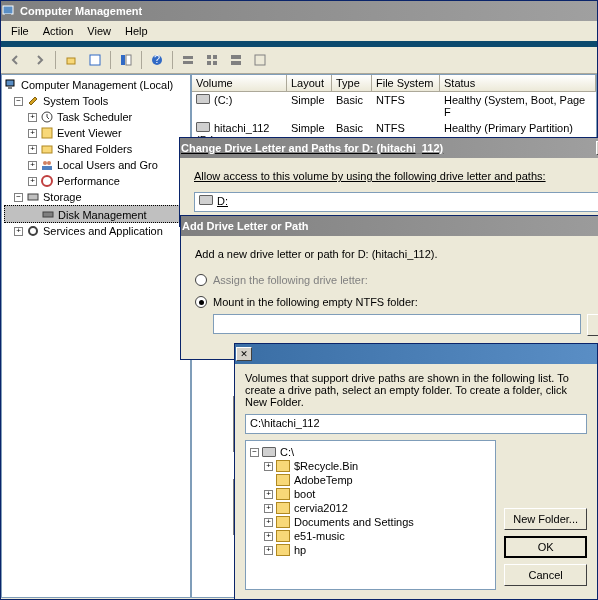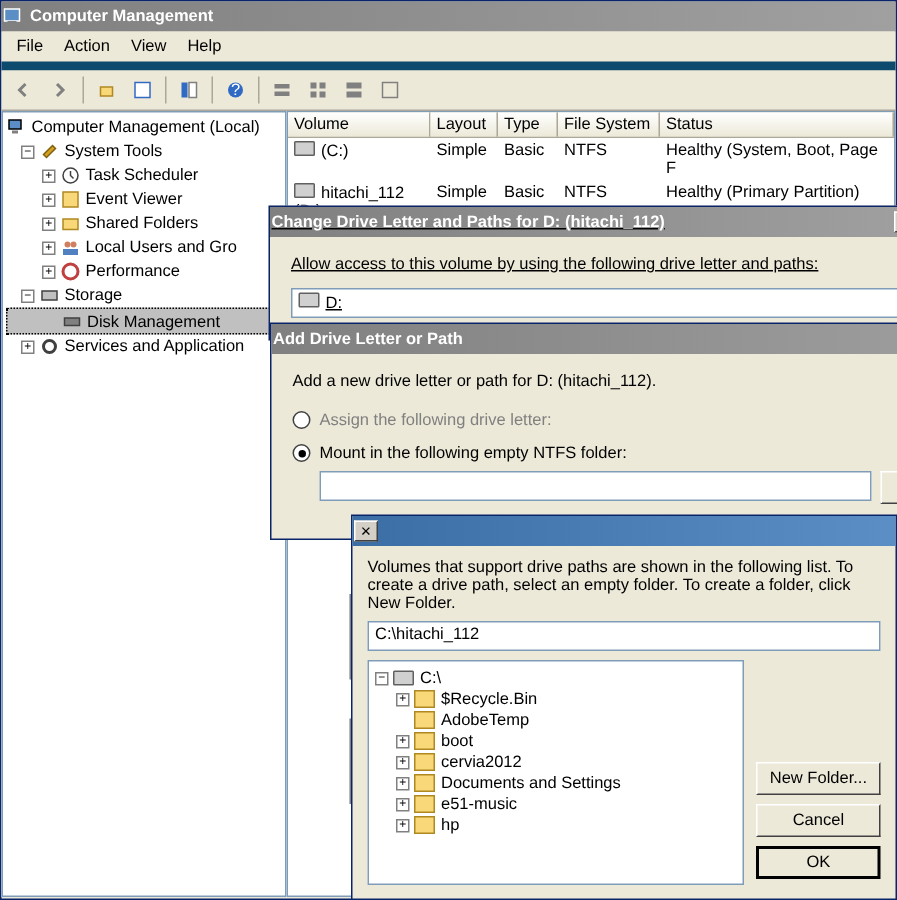--- a/index.html
+++ b/index.html
@@ -343,18 +343,18 @@
           </div>
         <div class="ft-item">
             <span class="tree-spacer" style="width:14px"></span>
             <span class="tree-exp">+</span>
             <span class="folder-icon"></span>
             <span class="ft-label">hp</span>
           </div>
       </div>
       <div style="display:flex; flex-direction:column; gap:6px; justify-content:flex-end; padding-bottom:4px;">
         <button class="btn">New Folder...</button>
+        <button class="btn" style="border:2px solid #000;">OK</button>
         <button class="btn">Cancel</button>
-        <button class="btn" style="border:2px solid #000;">OK</button>
       </div>
     </div>
   </div>
 </div>
 
 </body></html>

